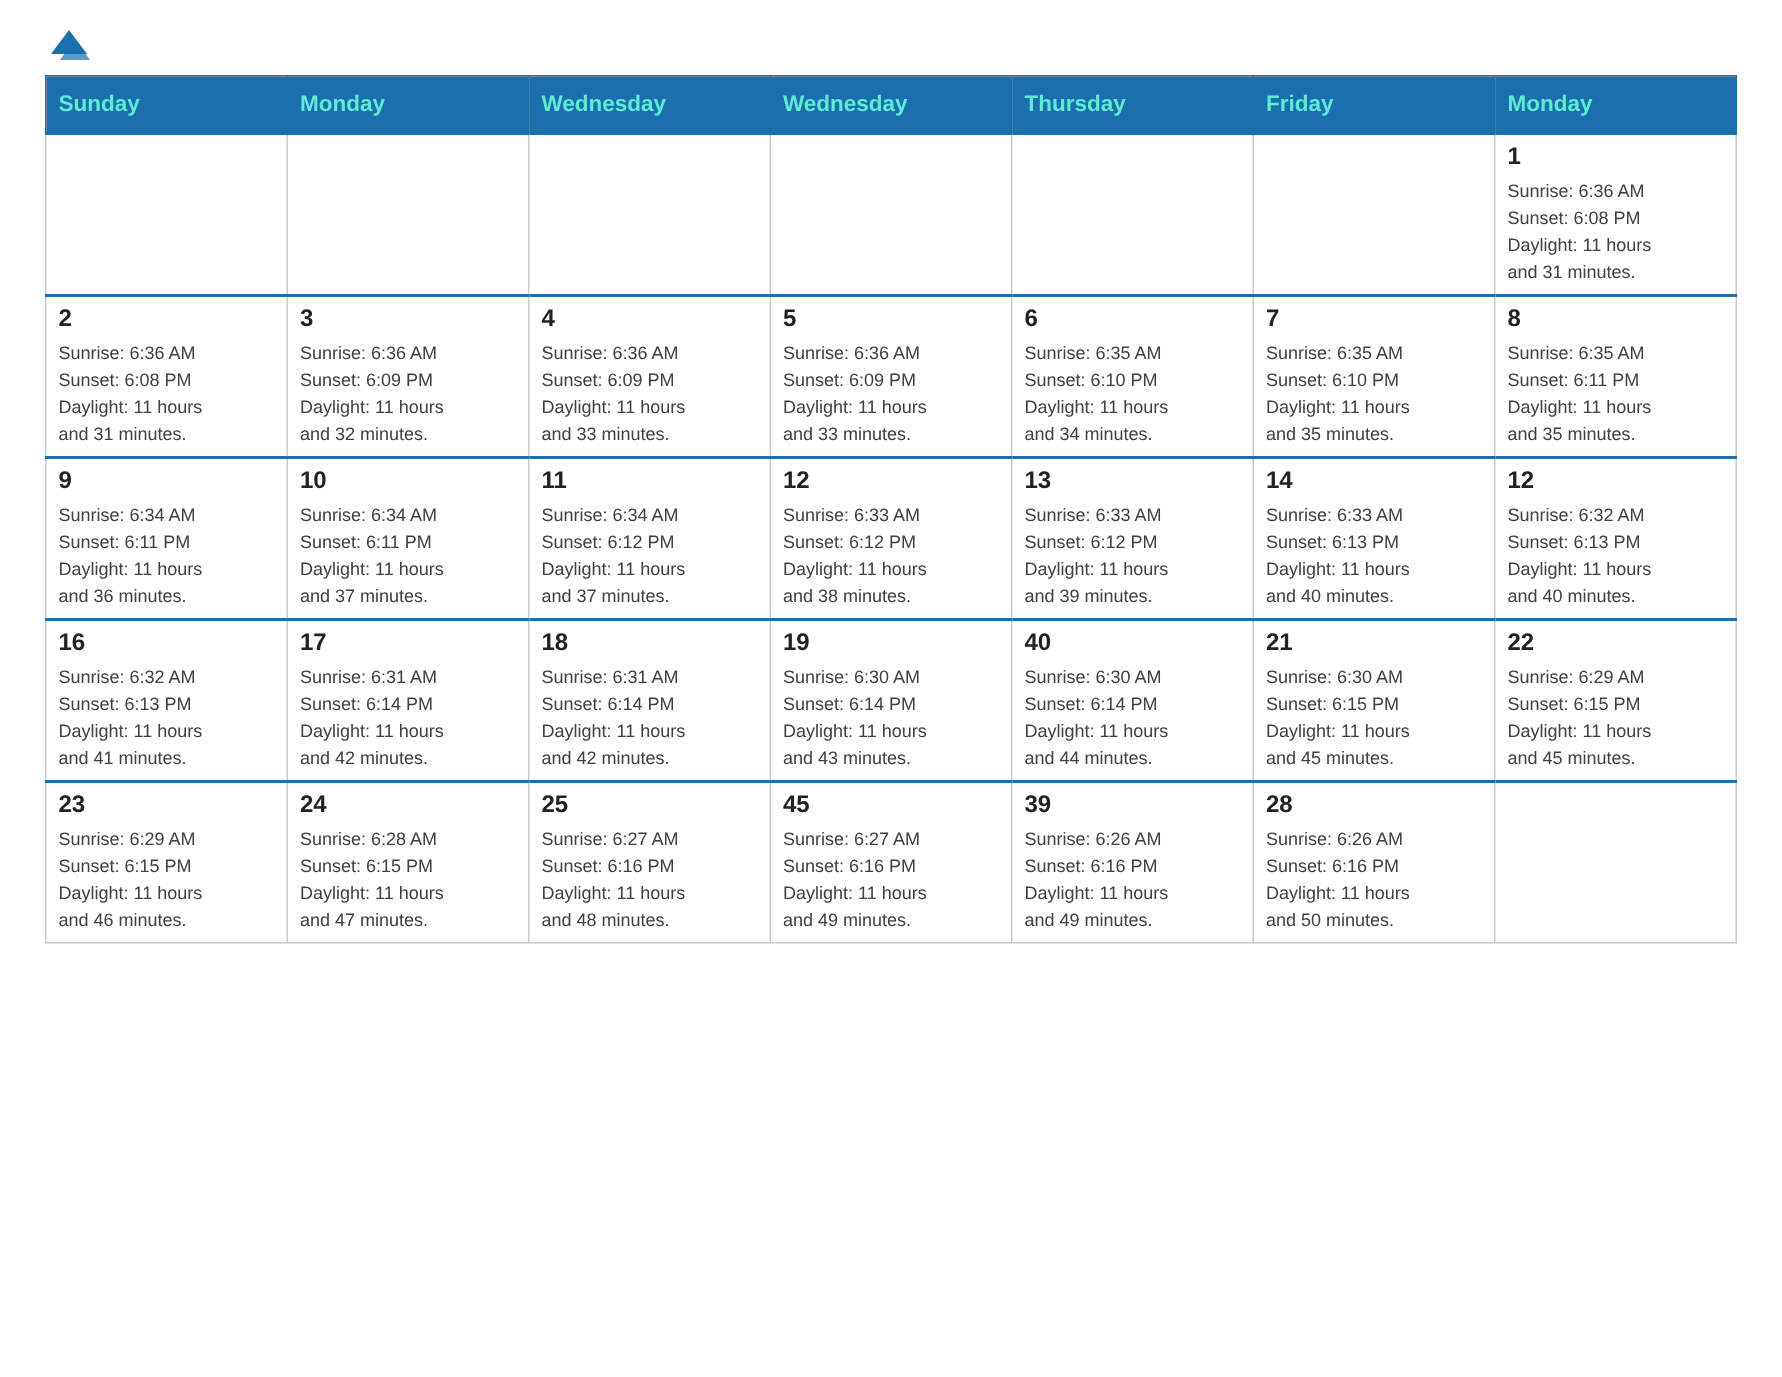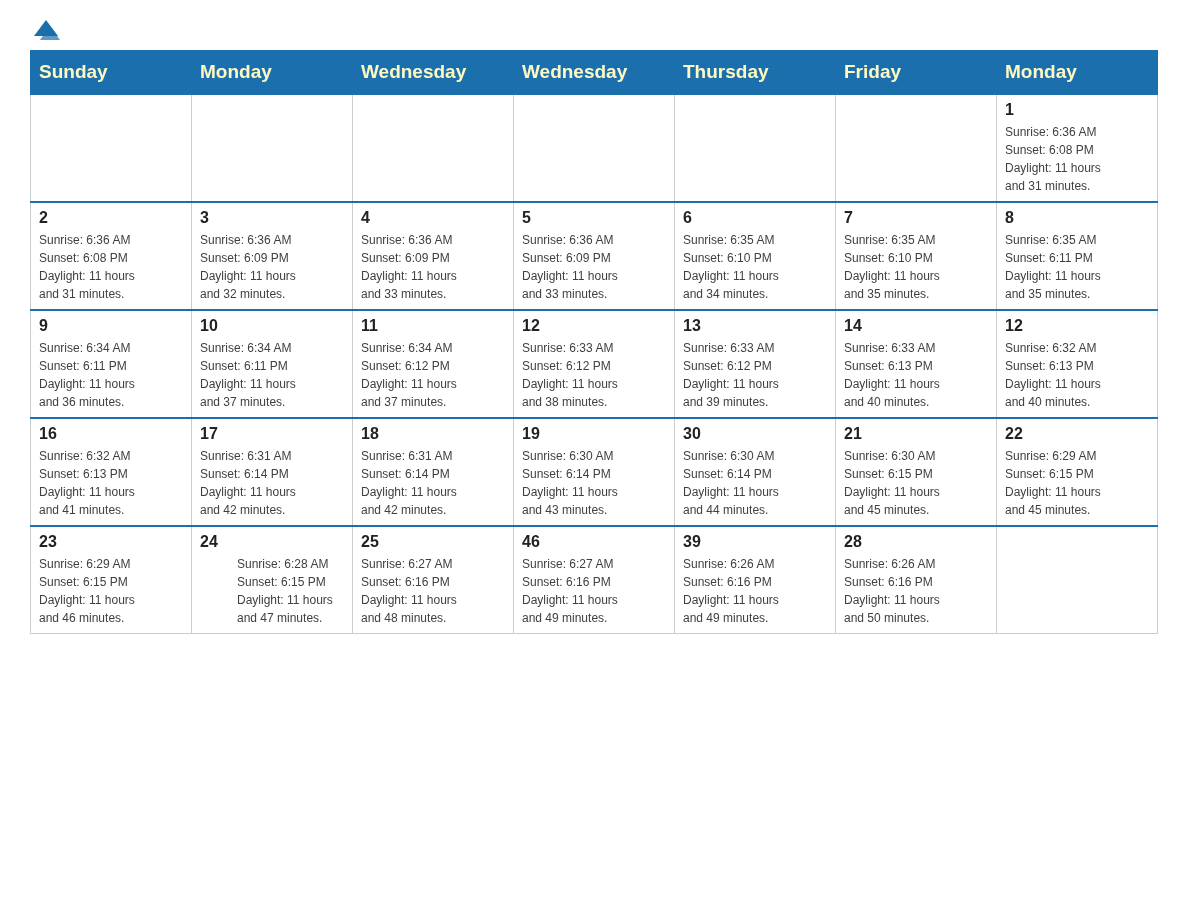--- a/index.html
+++ b/index.html
@@ -40,22 +40,22 @@
       color: #333;
       margin-top: 4px;
     }
     .calendar-table {
       width: 100%;
       border-collapse: collapse;
       margin-top: 8px;
     }
     .calendar-table th {
       background-color: #1a6fac;
-      color: #fef9c3;
-      font-size: 19px;
+      color: #5eead4;
+      font-size: 15px;
       font-weight: bold;
       padding: 10px 8px;
       text-align: left;
       border: 1px solid #1a6fac;
     }
     .calendar-table td {
       vertical-align: top;
       border: 1px solid #ccc;
       padding: 6px 8px;
       width: 14.28%;
@@ -268,21 +268,21 @@
 and 42 minutes.</div>
         </td>
         <td>
           <span class="day-number">19</span>
           <div class="day-info" style="white-space: pre-line;">Sunrise: 6:30 AM
 Sunset: 6:14 PM
 Daylight: 11 hours
 and 43 minutes.</div>
         </td>
         <td>
-          <span class="day-number">30</span>
+          <span class="day-number">40</span>
           <div class="day-info" style="white-space: pre-line;">Sunrise: 6:30 AM
 Sunset: 6:14 PM
 Daylight: 11 hours
 and 44 minutes.</div>
         </td>
         <td>
           <span class="day-number">21</span>
           <div class="day-info" style="white-space: pre-line;">Sunrise: 6:30 AM
 Sunset: 6:15 PM
 Daylight: 11 hours
@@ -299,34 +299,34 @@
       <tr>
         <td>
           <span class="day-number">23</span>
           <div class="day-info" style="white-space: pre-line;">Sunrise: 6:29 AM
 Sunset: 6:15 PM
 Daylight: 11 hours
 and 46 minutes.</div>
         </td>
         <td>
           <span class="day-number">24</span>
-          <div class="day-info" style="white-space: pre-line; margin-left: 37px;">Sunrise: 6:28 AM
+          <div class="day-info" style="white-space: pre-line;">Sunrise: 6:28 AM
 Sunset: 6:15 PM
 Daylight: 11 hours
 and 47 minutes.</div>
         </td>
         <td>
           <span class="day-number">25</span>
           <div class="day-info" style="white-space: pre-line;">Sunrise: 6:27 AM
 Sunset: 6:16 PM
 Daylight: 11 hours
 and 48 minutes.</div>
         </td>
         <td>
-          <span class="day-number">46</span>
+          <span class="day-number">45</span>
           <div class="day-info" style="white-space: pre-line;">Sunrise: 6:27 AM
 Sunset: 6:16 PM
 Daylight: 11 hours
 and 49 minutes.</div>
         </td>
         <td>
           <span class="day-number">39</span>
           <div class="day-info" style="white-space: pre-line;">Sunrise: 6:26 AM
 Sunset: 6:16 PM
 Daylight: 11 hours

